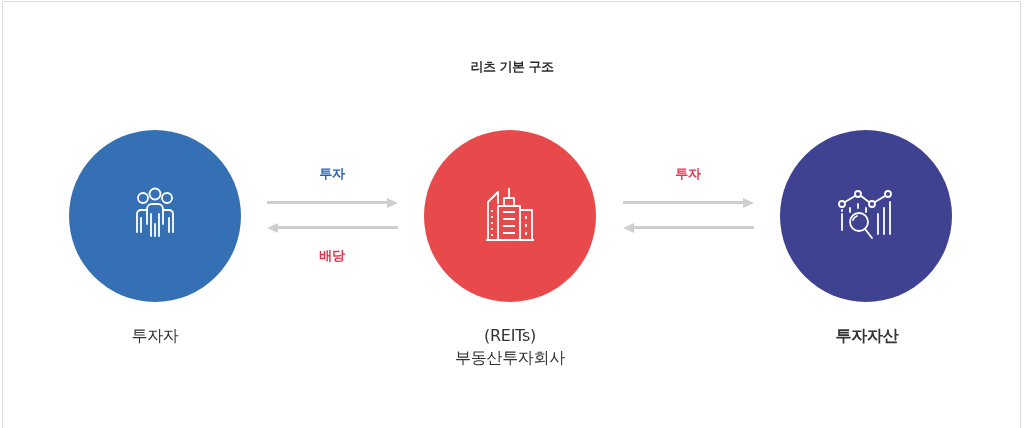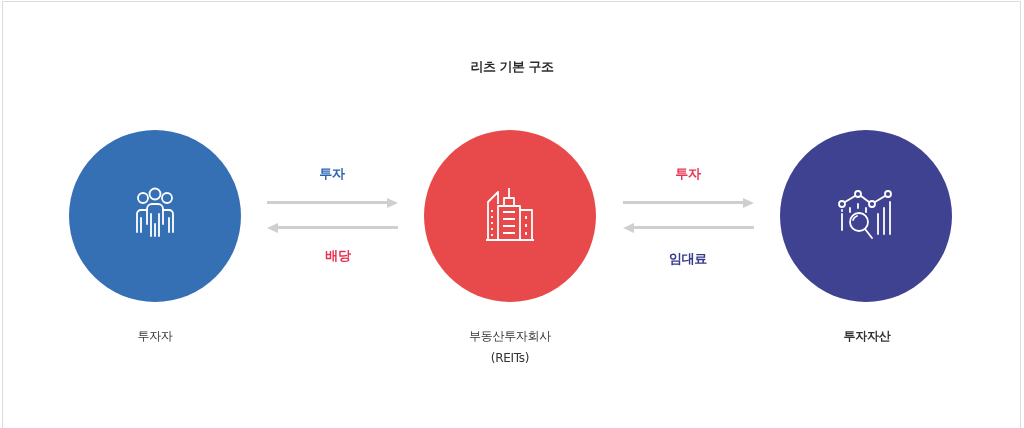--- a/index.html
+++ b/index.html
@@ -16,21 +16,21 @@
   .circle {
     position: absolute; width: 172px; height: 172px; border-radius: 50%;
     display: flex; align-items: center; justify-content: center;
   }
   .c-investor { left: 69px; top: 130px; background: #3670b4; }
   .c-reits { left: 424px; top: 130px; background: #e84a4c; }
   .c-asset { left: 780px; top: 130px; background: #3f4290; }
   .circle svg { width: 64px; height: 64px; }
 
   .node-label {
-    position: absolute; text-align: center; font-size: 12px; color: #333333;
+    position: absolute; text-align: center; font-size: 16px; color: #333333;
     line-height: 22px; letter-spacing: -0.3px;
   }
   .l-investor { left: 95px; width: 120px; top: 325px; }
   .l-reits { left: 430px; width: 160px; top: 325px; }
   .l-asset { left: 805px; width: 124px; top: 325px; font-weight: bold; }
 
   .arrow { position: absolute; height: 10px; }
   .arrow .shaft { position: absolute; top: 3px; height: 3px; background: #cfcfcf; }
   .arrow .head { position: absolute; top: 0; width: 0; height: 0; border-top: 5px solid transparent; border-bottom: 5px solid transparent; }
   .arrow.right .shaft { left: 0; right: 10px; }
@@ -40,21 +40,21 @@
 
   .a1 { left: 267px; top: 198px; width: 131px; }
   .a2 { left: 267px; top: 223px; width: 131px; }
   .a3 { left: 623px; top: 198px; width: 131px; }
   .a4 { left: 623px; top: 223px; width: 131px; }
 
   .flow-label {
     position: absolute; text-align: center; font-size: 13px; font-weight: bold; line-height: 19px; letter-spacing: -0.3px;
   }
   .f-invest1 { left: 292px; width: 80px; top: 164px; }
-  .f-dividend { left: 298px; width: 80px; top: 246px; }
+  .f-dividend { left: 292px; width: 80px; top: 246px; }
   .f-invest2 { left: 648px; width: 80px; top: 164px; }
   .f-income { left: 628px; width: 120px; top: 249px; }
 </style>
 </head>
 <body>
 
 <div class="frame"></div>
 
 <div class="title">리츠 기본 구조</div>
 
@@ -101,22 +101,22 @@
     <circle cx="25" cy="38" r="9"></circle>
     <path d="M31 45 L38 54"></path>
     <path d="M19 36 a6 6 0 0 1 4 -4"></path>
   </svg>
 </div>
 
 <div class="node-label l-investor">
   <div>투자자</div>
 </div>
 <div class="node-label l-reits">
+  <div>(REITs)</div>
   <div>부동산투자회사</div>
-  <div>(REITs)</div>
 </div>
 <div class="node-label l-asset">
   <div>투자자산</div>
 </div>
 
 <div class="arrow right a1">
   <div class="shaft"></div>
     <div class="head"></div>
 </div>
 <div class="arrow left a2">
@@ -130,14 +130,13 @@
 </div>
 <div class="arrow left a4">
   <div class="shaft"></div>
     <div class="head"></div>
 </div>
 
 <div class="flow-label f-invest1" style="color:#2a64b0">투자</div>
 <div class="flow-label f-dividend" style="color:#e8334f">배당</div>
 <div class="flow-label f-invest2" style="color:#e8334f">투자</div>
 <div class="flow-label f-income" style="color:#34378a">
-  <div>임대료</div>
 </div>
 
 </body></html>

